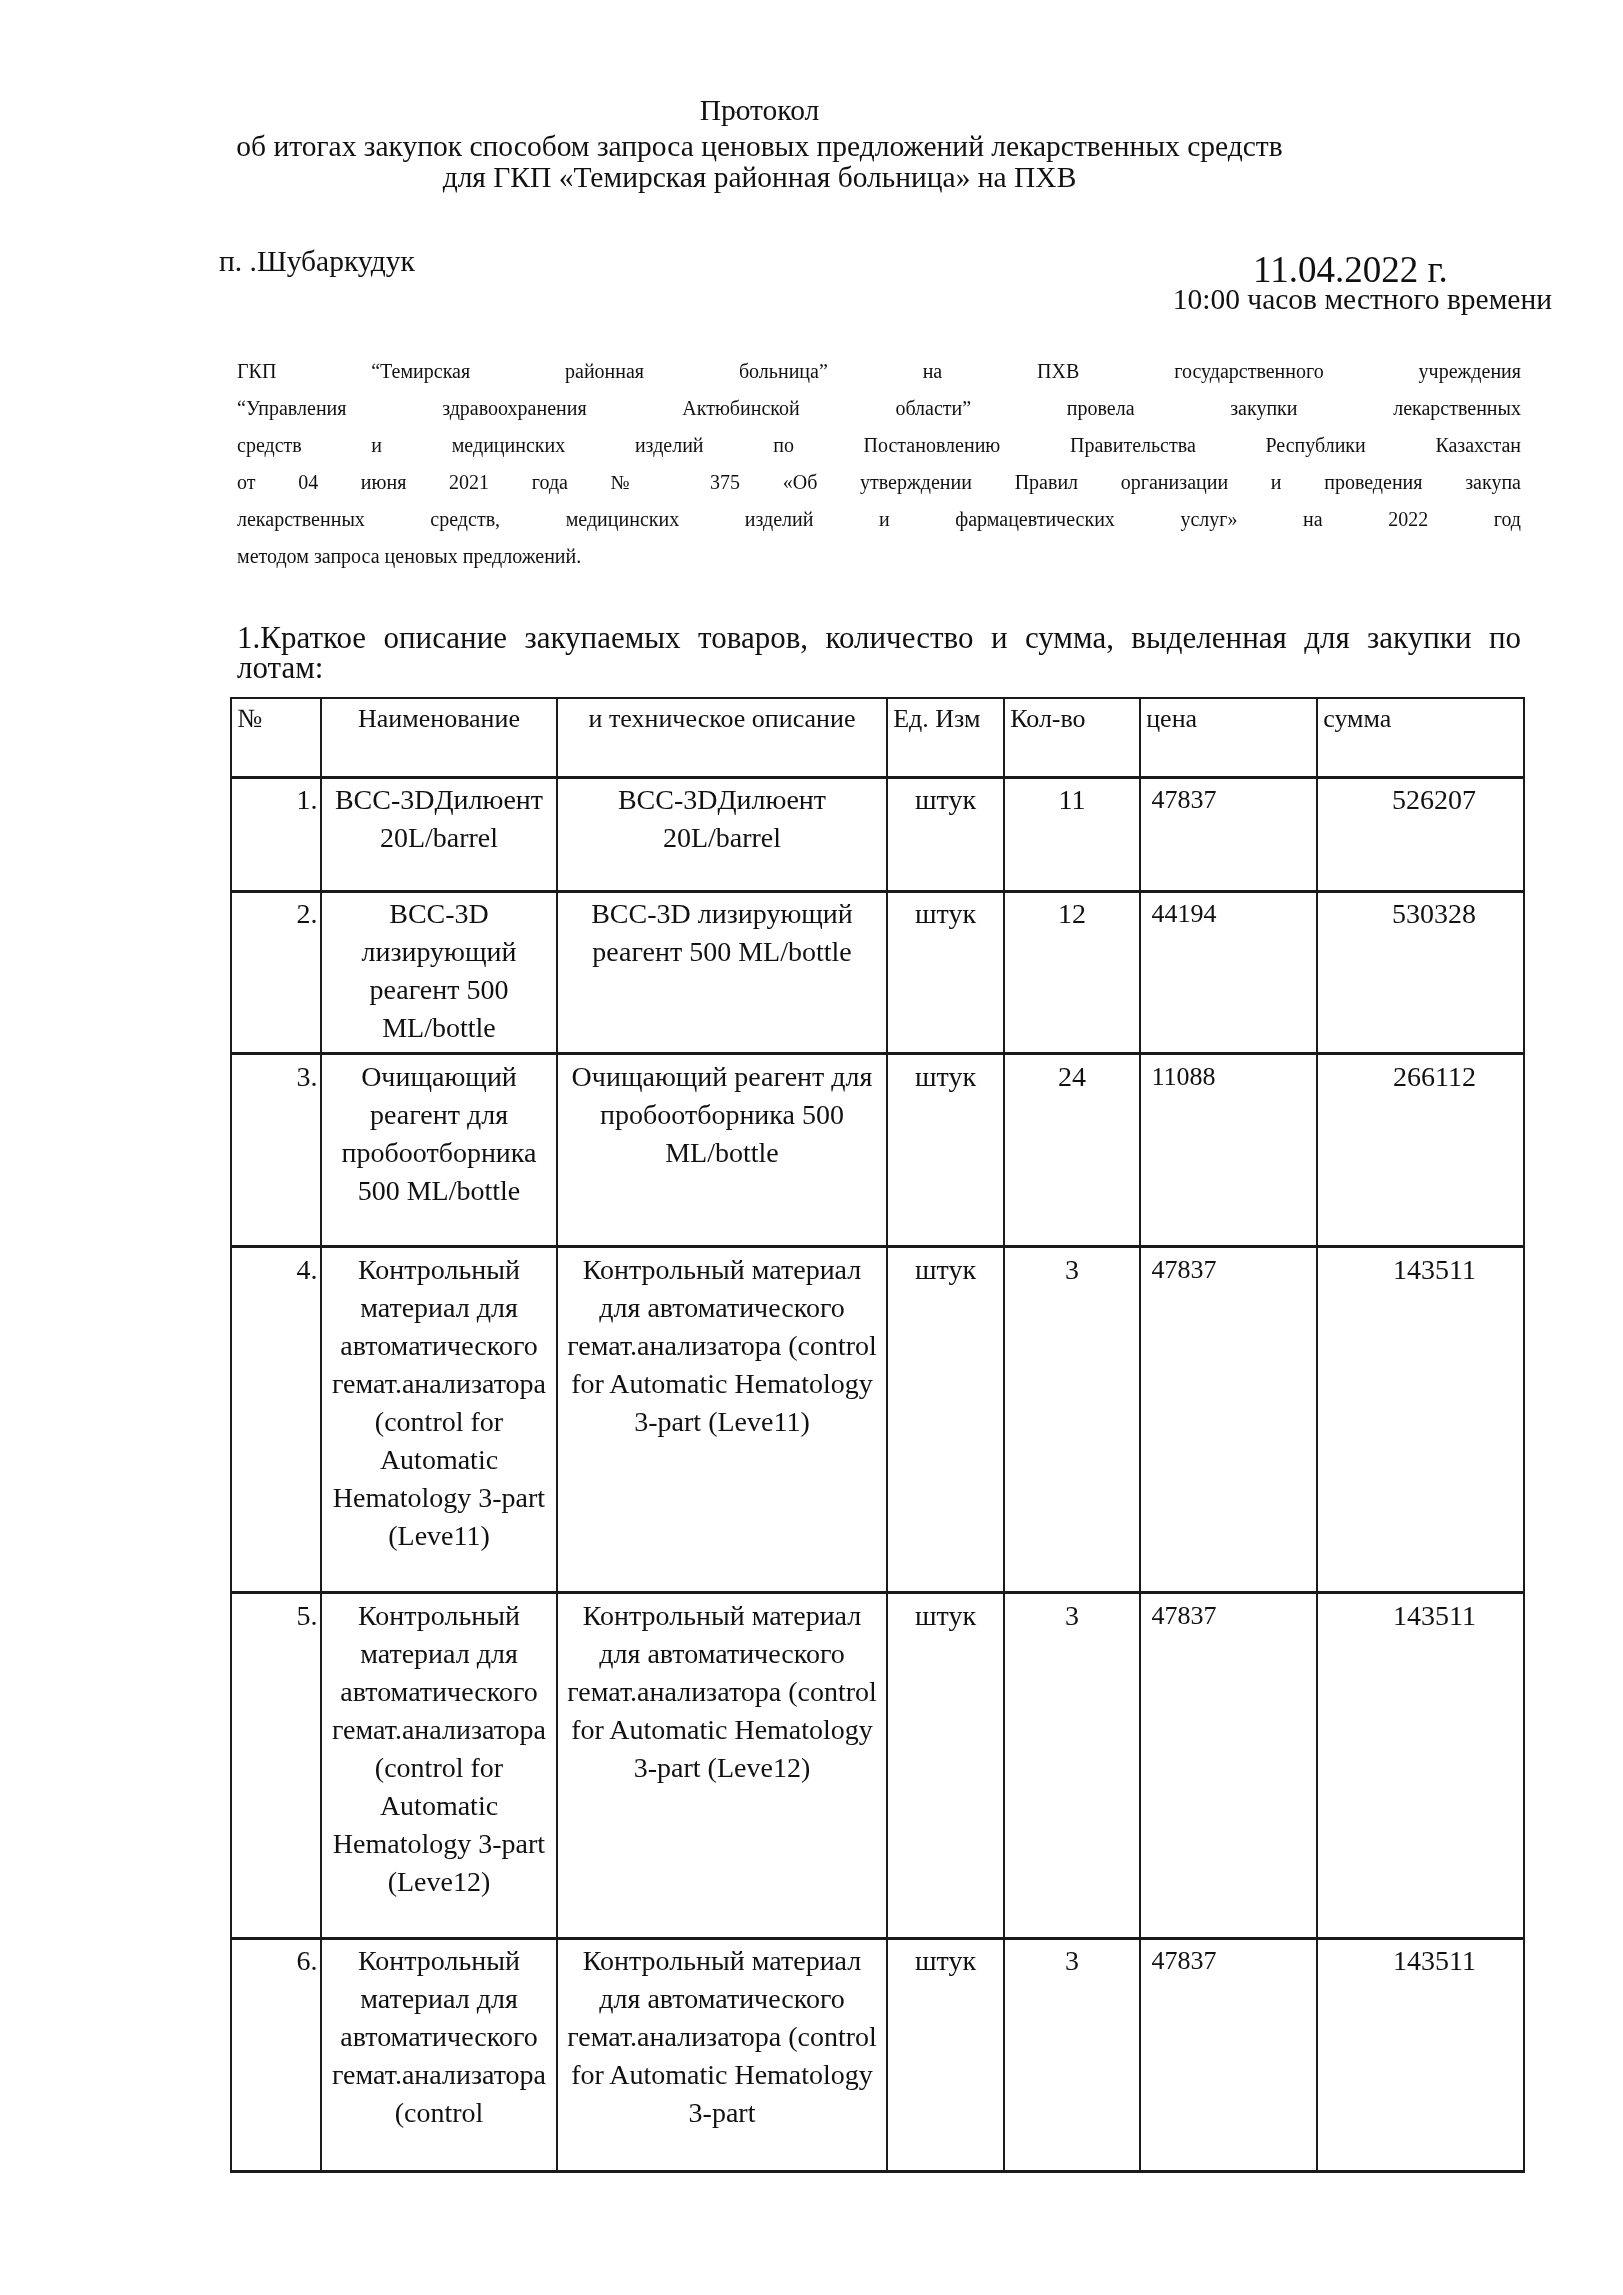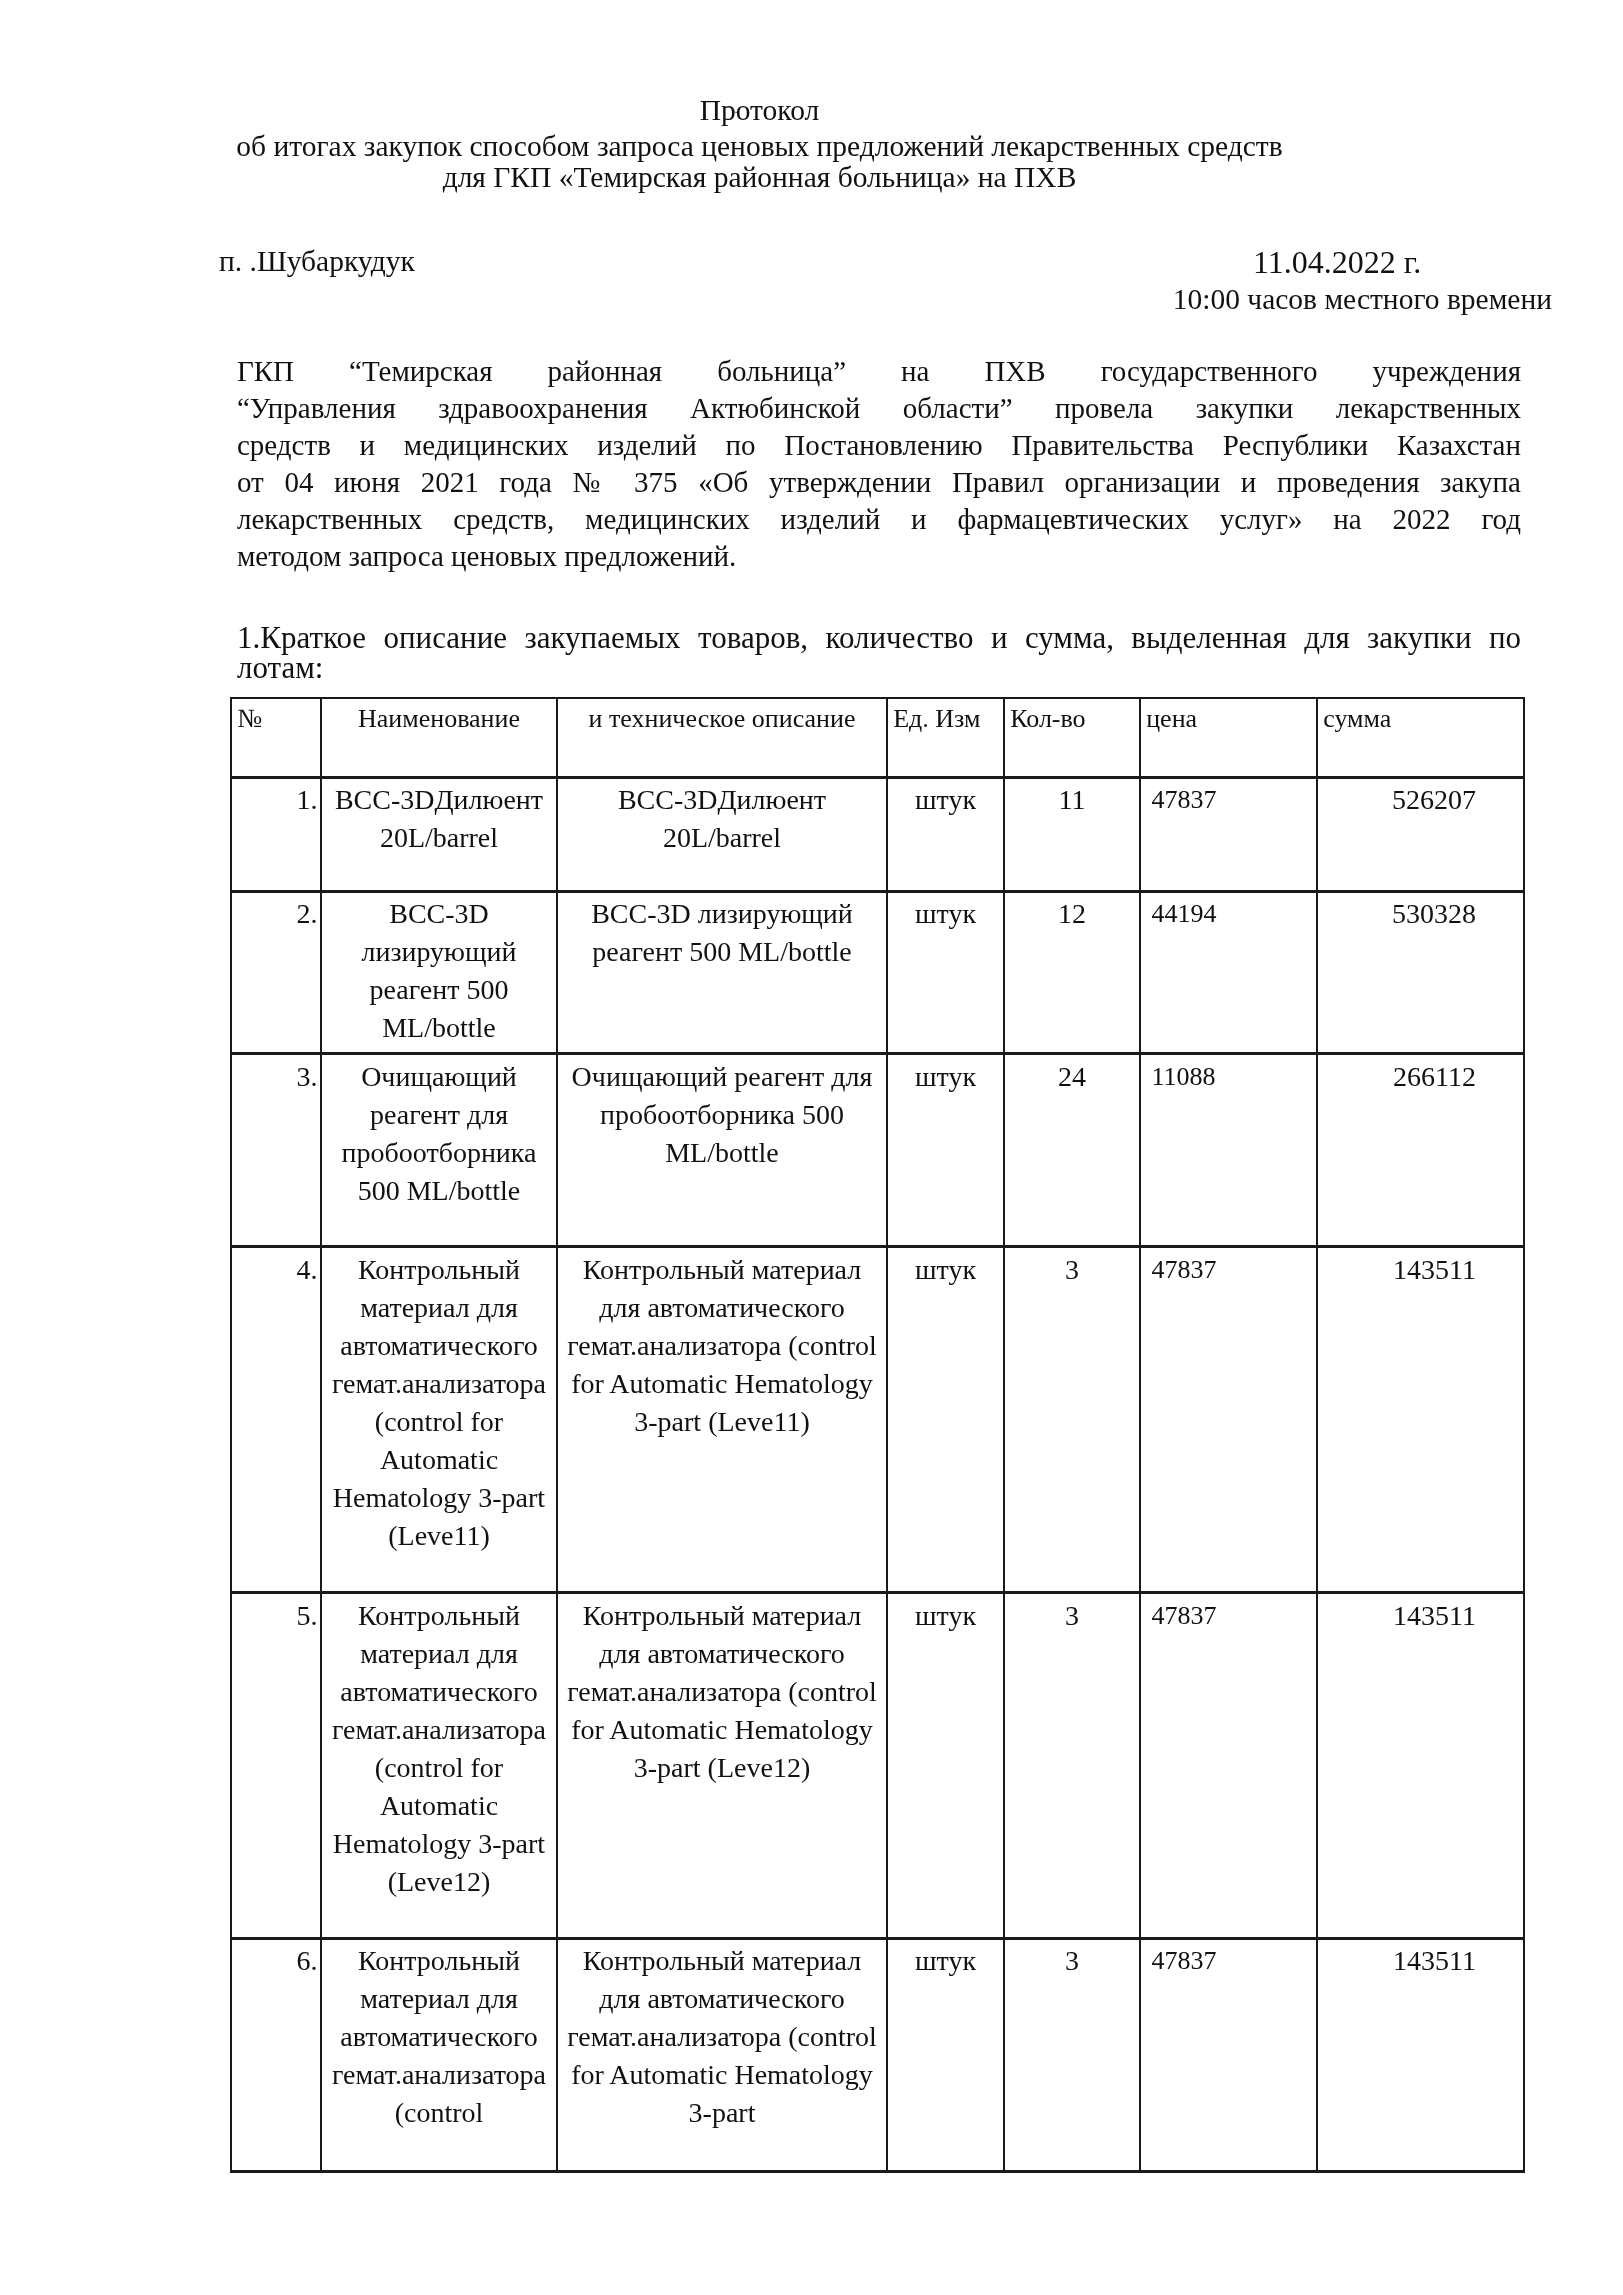--- a/index.html
+++ b/index.html
@@ -11,26 +11,26 @@
   .page { position: absolute; left: 0; top: 0; width: 1623px; height: 2295px; }
 
   .title-block { position: absolute; left: 0; width: 1519px; text-align: center; font-size: 29.5px; line-height: 37px; }
   .t1 { top: 92px; }
   .t2 { top: 128px; }
   .t3 { top: 159px; }
 
   .mark { position: absolute; left: 734px; top: 109px; font-size: 11.8px; color: #777; }
 
   .place { position: absolute; left: 219px; top: 243px; font-size: 29.5px; line-height: 37px; }
-  .date  { position: absolute; left: 1253px; top: 244px; font-size: 32px; line-height: 37px; }
+  .date  { position: absolute; left: 1253px; top: 251px; font-size: 37px; line-height: 37px; }
   .time  { position: absolute; right: 71px; top: 281px; font-size: 29.5px; line-height: 37px; }
 
   .para {
     position: absolute; left: 237px; width: 1284px; top: 353px;
-    font-size: 29px; line-height: 37px; text-align: justify; text-align-last: left;
+    font-size: 20px; line-height: 37px; text-align: justify; text-align-last: left;
   }
   .para .line { display: block; text-align: justify; text-align-last: justify; white-space: nowrap; }
   .para .line.last { text-align-last: left; }
 
   .intro {
     position: absolute; left: 237px; width: 1284px; top: 623px;
     font-size: 31px; line-height: 30px;
   }
   .intro .line { display: block; text-align-last: justify; }
   .intro .line.last { text-align-last: left; }

